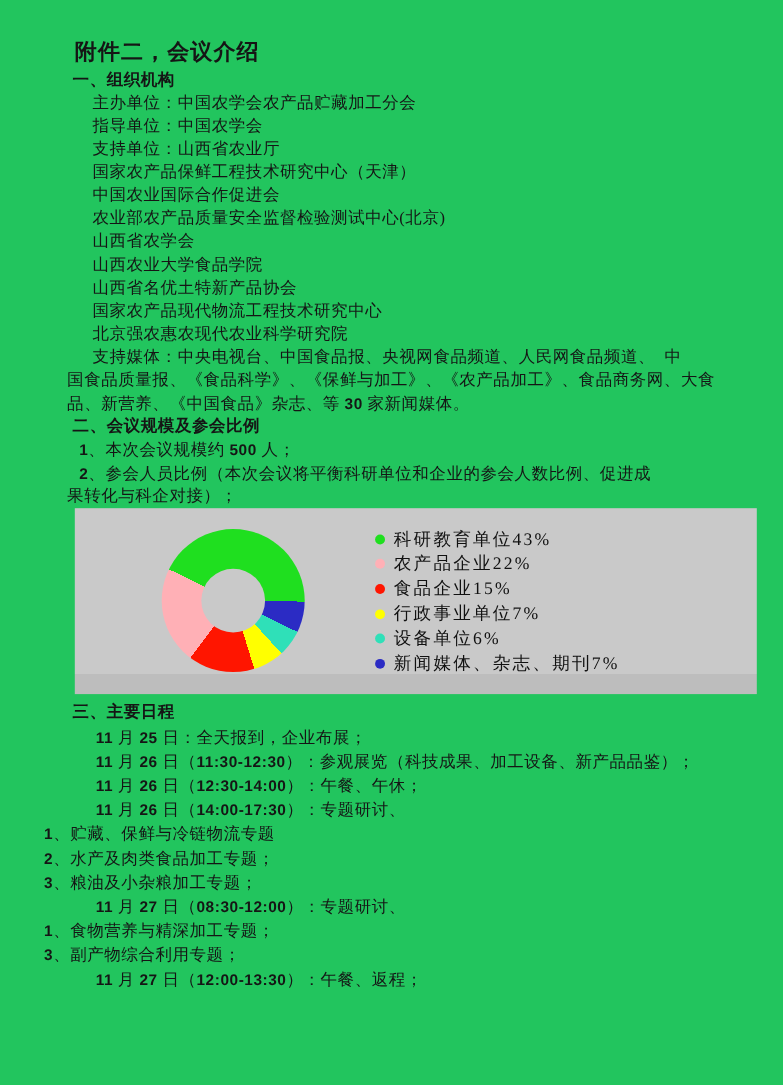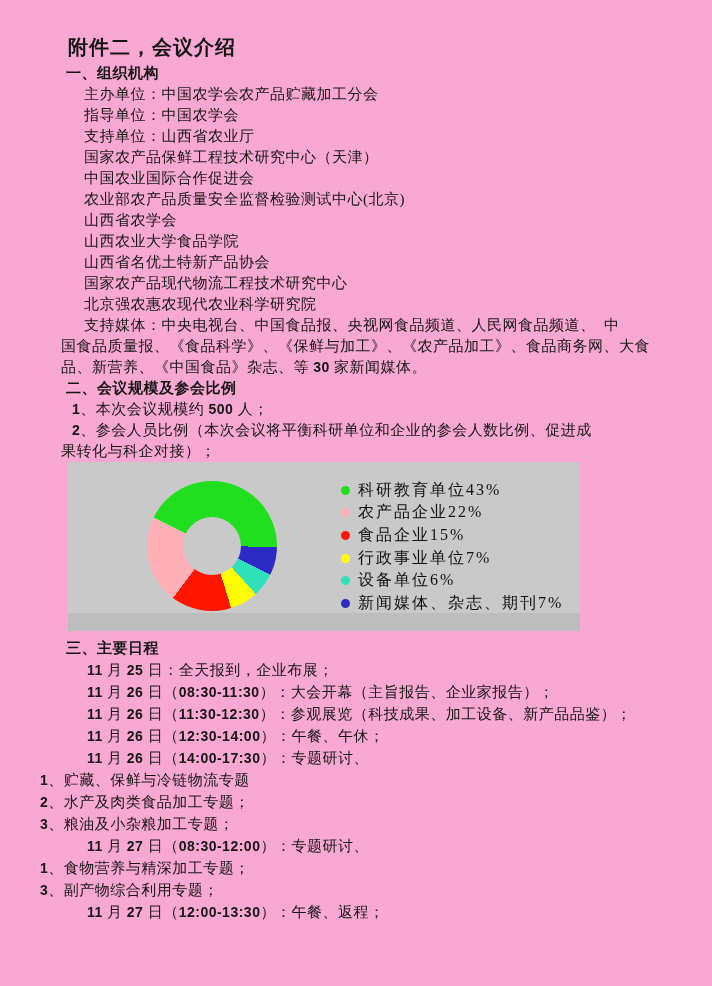--- a/index.html
+++ b/index.html
@@ -1,19 +1,19 @@
 <!DOCTYPE html>
 <html><head>
 <meta charset="utf-8">
 <style>
   html,body{margin:0;padding:0;background:#ffffff;}
   .page{
     position:relative;
     width:712px;height:986px;
-    background:#f9a8d4;
+    background:#22c55e;
     overflow:hidden;
     font-family:"Liberation Serif","DejaVu Serif",serif;
     color:#151515;
   }
   .doc-title{
     position:absolute;left:68px;top:34px;
     font-size:20px;letter-spacing:1px;font-weight:600;
     white-space:pre;
   }
   .block{position:absolute;left:0;right:0;}
@@ -31,21 +31,21 @@
   .line.cont{margin-left:84px;}
   .line.wrap{margin-left:61px;}
   .line.item{margin-left:72px;}
   .line.topic{margin-left:40px;}
   .line.date{margin-left:87px;}
   .num{
     font-family:"Liberation Sans","DejaVu Sans",sans-serif;
     font-weight:bold;font-size:14px;text-align:center;
   }
   .chart-panel{
-    position:absolute;left:68px;top:462px;width:512px;height:169px;
+    position:absolute;left:68px;top:462px;width:620px;height:169px;
     background:linear-gradient(180deg,#c9c9c9 0,#c9c9c9 151px,#bdbdbd 151px,#bdbdbd 100%);
   }
   .donut{
     position:absolute;left:79px;top:19px;width:130px;height:130px;
     border-radius:50%;
   }
   .donut-hole{
     position:absolute;left:36px;top:36px;width:58px;height:58px;
     border-radius:50%;background:#c9c9c9;
   }
@@ -122,21 +122,20 @@
         <div class="legend-row">
           <span class="legend-swatch" style="background: rgb(43, 43, 196);"></span>
           <span class="legend-label">新闻媒体、杂志、期刊7%</span>
         </div>
       </div>
   </div>
 
   <div class="block block-after">
       <div class="line heading">三、主要日程</div>
       <div class="line date"><span class="num">11</span> 月 <span class="num">25</span> 日：全天报到，企业布展；</div>
-      <div class="line date"><span class="num">11</span> 月 <span class="num">26</span> 日（<span class="num">08:30-11:30</span>）：大会开幕（主旨报告、企业家报告）；</div>
       <div class="line date"><span class="num">11</span> 月 <span class="num">26</span> 日（<span class="num">11:30-12:30</span>）：参观展览（科技成果、加工设备、新产品品鉴）；</div>
       <div class="line date"><span class="num">11</span> 月 <span class="num">26</span> 日（<span class="num">12:30-14:00</span>）：午餐、午休；</div>
       <div class="line date"><span class="num">11</span> 月 <span class="num">26</span> 日（<span class="num">14:00-17:30</span>）：专题研讨、</div>
       <div class="line topic"><span class="num">1</span>、贮藏、保鲜与冷链物流专题</div>
       <div class="line topic"><span class="num">2</span>、水产及肉类食品加工专题；</div>
       <div class="line topic"><span class="num">3</span>、粮油及小杂粮加工专题；</div>
       <div class="line date"><span class="num">11</span> 月 <span class="num">27</span> 日（<span class="num">08:30-12:00</span>）：专题研讨、</div>
       <div class="line topic"><span class="num">1</span>、食物营养与精深加工专题；</div>
       <div class="line topic"><span class="num">3</span>、副产物综合利用专题；</div>
       <div class="line date"><span class="num">11</span> 月 <span class="num">27</span> 日（<span class="num">12:00-13:30</span>）：午餐、返程；</div>

